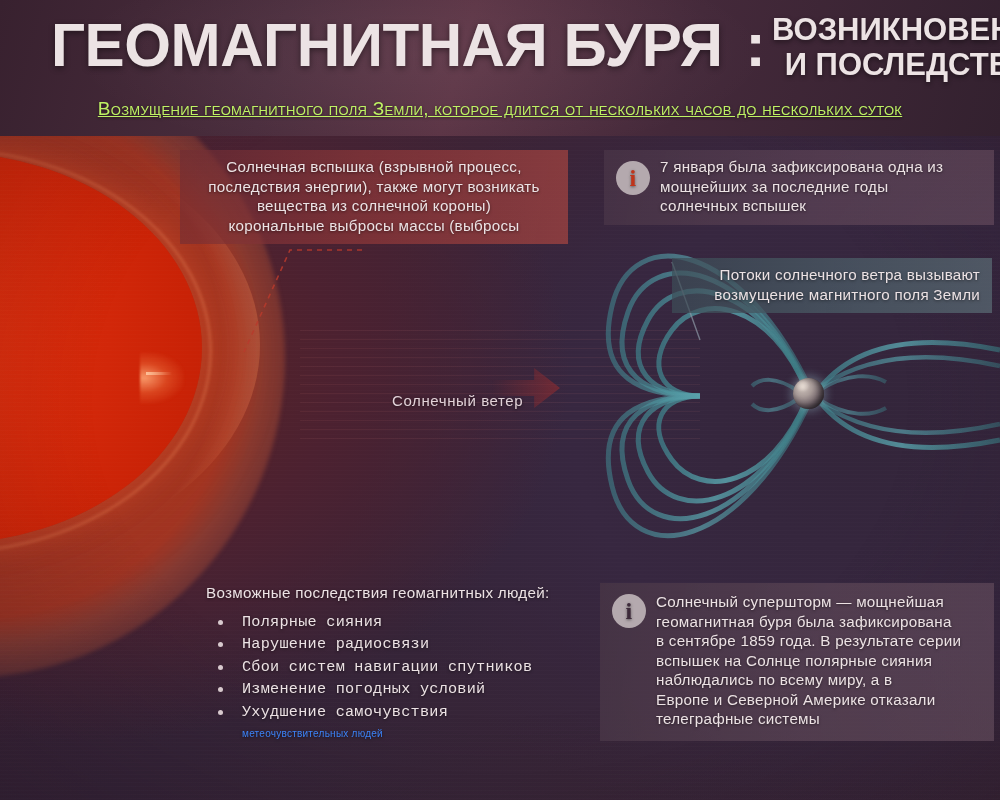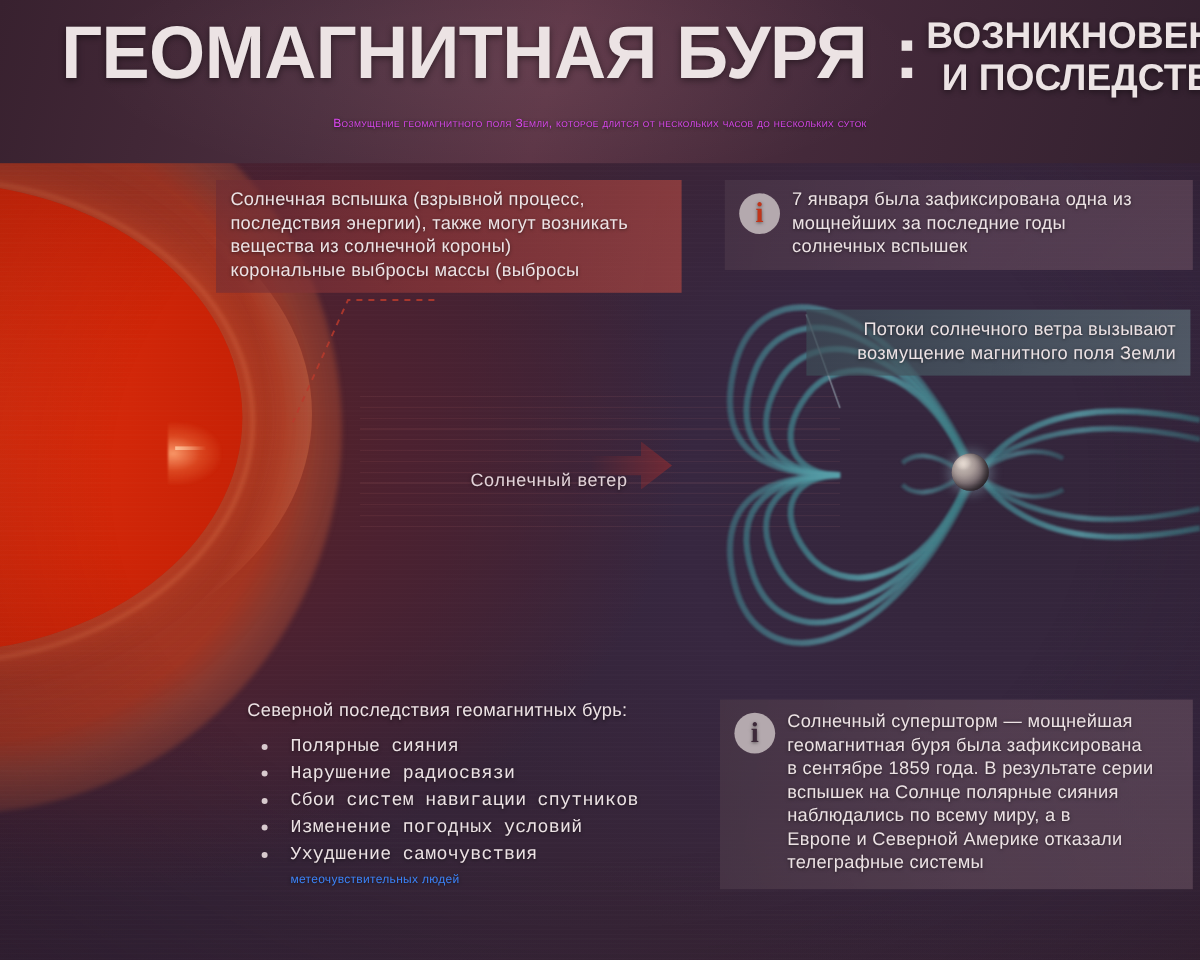--- a/index.html
+++ b/index.html
@@ -35,23 +35,23 @@
     font-family:"Liberation Sans", sans-serif;
     transform:scaleX(0.97);transform-origin:left center;
     text-shadow:0 2px 6px rgba(0,0,0,0.45);}
   .title-colon{font-size:62px;line-height:62px;font-weight:700;color:#ece3e4;margin-left:2px;}
   .title-sub{margin-left:6px;margin-top:-2px;}
   .title-sub-l1,.title-sub-l2{
     font-size:31px;line-height:35px;font-weight:700;color:#ece3e4;
     letter-spacing:0px;white-space:nowrap;text-align:right;
     text-shadow:0 2px 5px rgba(0,0,0,0.45);}
   .subtitle{position:absolute;left:0;right:0;top:98px;text-align:center;
-    font-size:10px;color:#d946ef;letter-spacing:0.3px;
+    font-size:19px;color:#bef264;letter-spacing:0.3px;
     font-variant:small-caps;text-transform:none;
-    text-shadow:0 1px 3px rgba(0,0,0,0.5);}
+    text-shadow:0 1px 3px rgba(0,0,0,0.5);text-decoration:underline;}
 
   
   .sun-glow{position:absolute;left:-355px;top:38px;width:640px;height:640px;border-radius:50%;
     background:radial-gradient(circle at 52% 50%,
       rgba(230,70,25,0.55) 56%,
       rgba(214,90,50,0.42) 62%,
       rgba(180,88,62,0.26) 70%,
       rgba(120,60,55,0.10) 82%,
       rgba(90,45,50,0) 100%);
     filter:blur(2px);}
@@ -89,21 +89,21 @@
     clip-path:polygon(0 30%,62% 30%,62% 0,100% 50%,62% 100%,62% 70%,0 70%);
     filter:blur(0.6px);}
 
   
   .callout{position:absolute;padding:7px 12px 9px 12px;box-sizing:border-box;
     color:#ece2e4;line-height:19.5px;letter-spacing:0.25px;
     text-shadow:0 1px 3px rgba(0,0,0,0.5);}
   .callout .ln{white-space:nowrap;}
 
   .box-flare{left:180px;top:150px;width:388px;
-    text-align:left;font-size:15.2px;
+    text-align:center;font-size:15.2px;
     background:linear-gradient(100deg, rgba(110,44,52,0.62) 0%, rgba(150,58,58,0.62) 45%, rgba(176,72,66,0.66) 100%);}
   .box-info-top{left:604px;top:150px;width:390px;
     text-align:left;font-size:15.2px;padding-left:56px;
     background:linear-gradient(100deg, rgba(74,54,72,0.72) 0%, rgba(96,70,88,0.66) 55%, rgba(112,84,100,0.55) 100%);}
   .box-wind{left:672px;top:258px;width:320px;
     text-align:right;font-size:15.2px;
     background:linear-gradient(100deg, rgba(60,76,86,0.72) 0%, rgba(76,94,104,0.74) 55%, rgba(92,110,118,0.70) 100%);padding-left:14px;}
   .box-conseq{left:206px;top:583px;width:360px;font-size:15.2px;background:none;padding:0;}
   .box-info-bottom{left:600px;top:583px;width:394px;
     text-align:left;font-size:15.2px;padding-left:56px;padding-top:9px;padding-bottom:12px;
@@ -216,21 +216,21 @@
     <div class="ln">мощнейших за последние годы</div>
     <div class="ln">солнечных вспышек</div>
   </div>
 
   <div class="callout box-wind">
     <div class="ln">Потоки солнечного ветра вызывают</div>
     <div class="ln">возмущение магнитного поля Земли</div>
   </div>
 
   <div class="callout box-conseq">
-    <div class="conseq-title">Северной последствия геомагнитных бурь:</div>
+    <div class="conseq-title">Возможные последствия геомагнитных людей:</div>
     <ul class="conseq-list">
       <li>Полярные сияния</li>
       <li>Нарушение радиосвязи</li>
       <li>Сбои систем навигации спутников</li>
       <li>Изменение погодных условий</li>
       <li>Ухудшение самочувствия</li>
     </ul>
     <div style="padding-left:36px;font-size:10px;color:#3b82f6;letter-spacing:0.25px;line-height:20px;text-shadow:0 1px 3px rgba(0,0,0,0.5);">метеочувствительных людей</div>
   </div>
 

